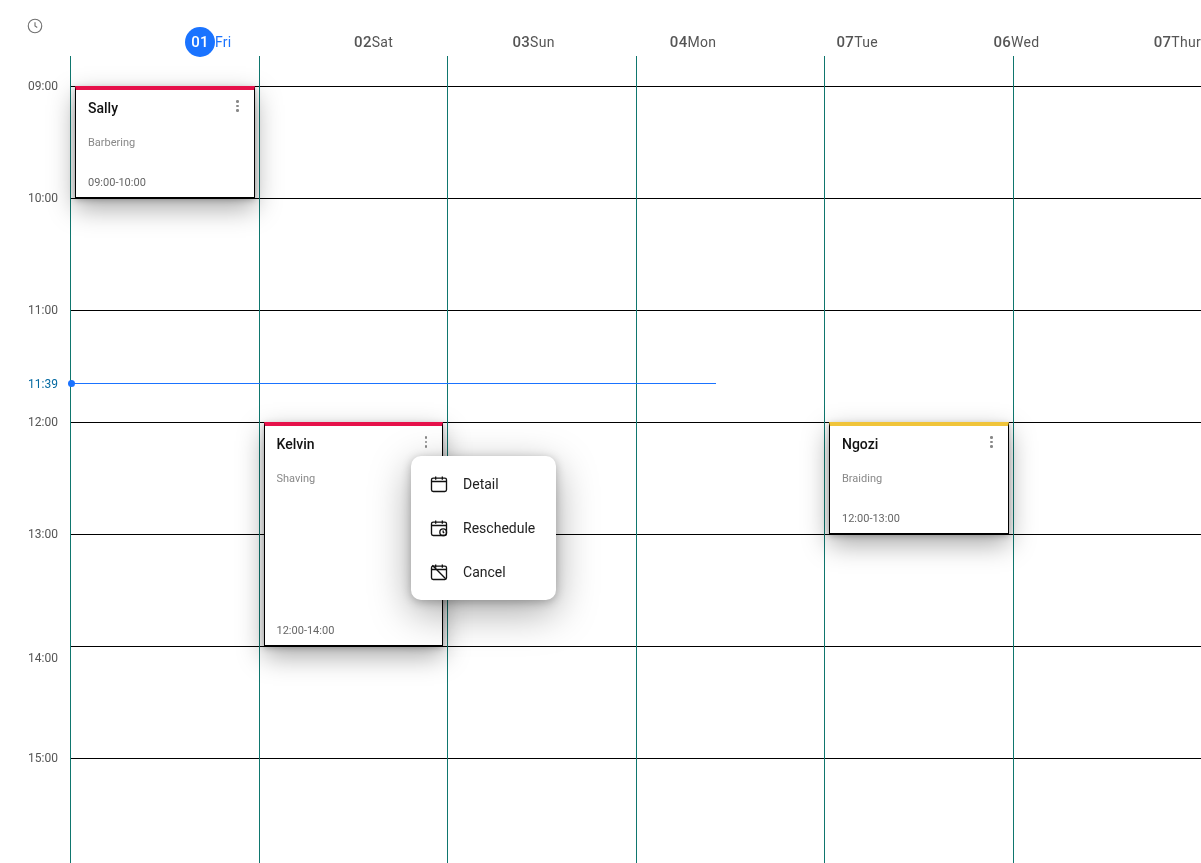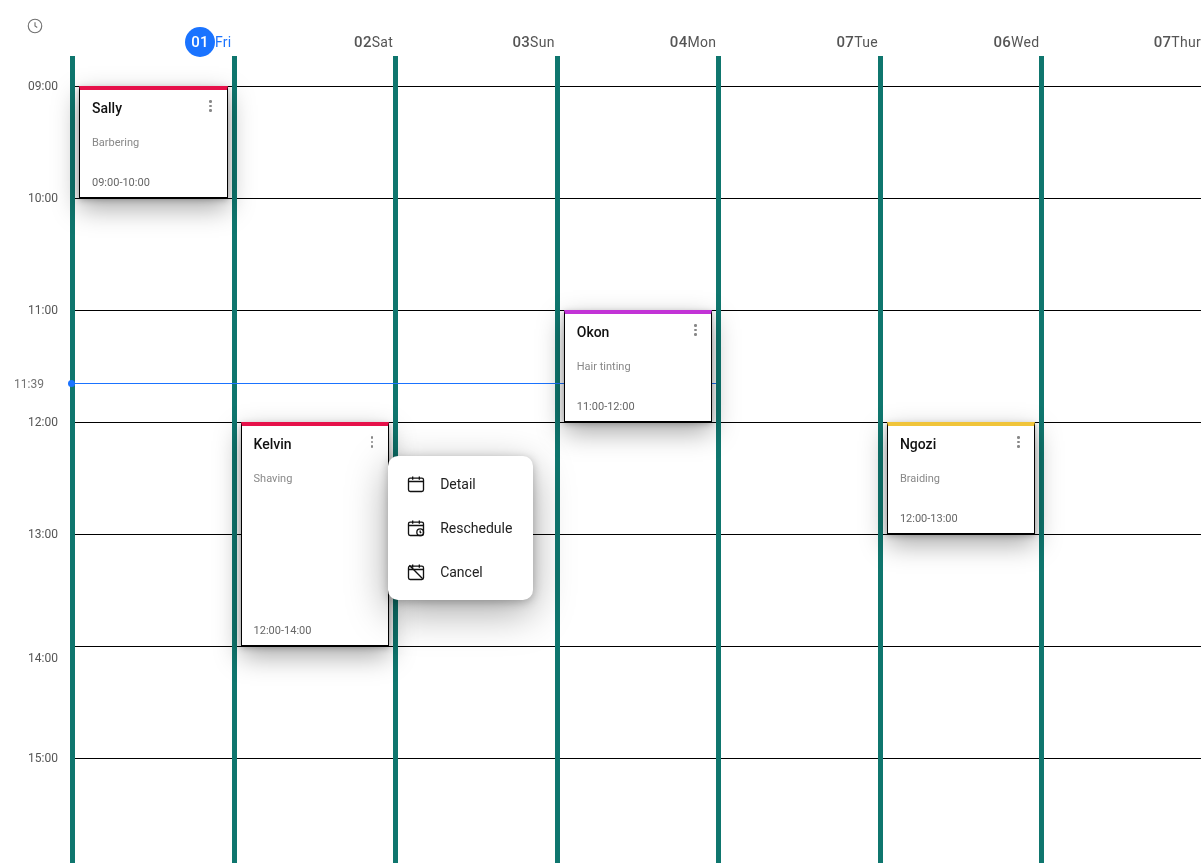--- a/index.html
+++ b/index.html
@@ -88,21 +88,21 @@
   .columns {
     position: absolute;
     left: 70px;
     right: 0;
     top: 0;
     bottom: 0;
     display: flex;
   }
   .col {
     flex: 1;
-    border-left: 5px solid #0f766e;
+    border-left: 1px solid #0f766e;
     position: relative;
   }
   .hlines {
     position: absolute;
     left: 70px;
     right: 0;
     top: 0;
     bottom: 0;
     pointer-events: none;
   }
@@ -127,24 +127,24 @@
     left: -2px;
     top: -3.5px;
     width: 7px;
     height: 7px;
     background: #1a73ff;
     border-radius: 50%;
   }
   .now-label {
     position: absolute;
     right: 100%;
-    margin-right: 26px;
+    margin-right: 12px;
     top: -7px;
     font-size: 12px;
-    color: #737373;
+    color: #0369a1;
     white-space: nowrap;
   }
 
   
   .event {
     position: absolute;
     left: 4px;
     right: 4px;
     background: #fff;
     border: 1px solid #000;
@@ -331,36 +331,20 @@
                   <rect x="3" y="5" width="18" height="16" rx="2"></rect>
                   <path d="M3 9h18M8 3v4M16 3v4"></path>
                   <path d="M4 4 L20 20"></path>
                 </svg>
               </span>
               <span>Cancel</span>
             </div>
           </div>
         </div>
         <div class="col"></div>
-        <div class="col">
-          <div class="event" style="top: 254px; height: 112px; border-top-color: rgb(194, 51, 214);">
-            <div class="event-inner">
-              <div class="event-title">Okon</div>
-              <div class="event-sub">Hair tinting</div>
-              <div class="event-time">11:00-12:00</div>
-              <div class="event-more">
-                <span class="dots-v">
-                  <span></span>
-                  <span></span>
-                  <span></span>
-                </span>
-              </div>
-            </div>
-          </div>
-        </div>
         <div class="col"></div>
         <div class="col">
           <div class="event" style="top: 366px; height: 112px; border-top-color: rgb(240, 196, 58);">
             <div class="event-inner">
               <div class="event-title">Ngozi</div>
               <div class="event-sub">Braiding</div>
               <div class="event-time">12:00-13:00</div>
               <div class="event-more">
                 <span class="dots-v">
                   <span></span>

